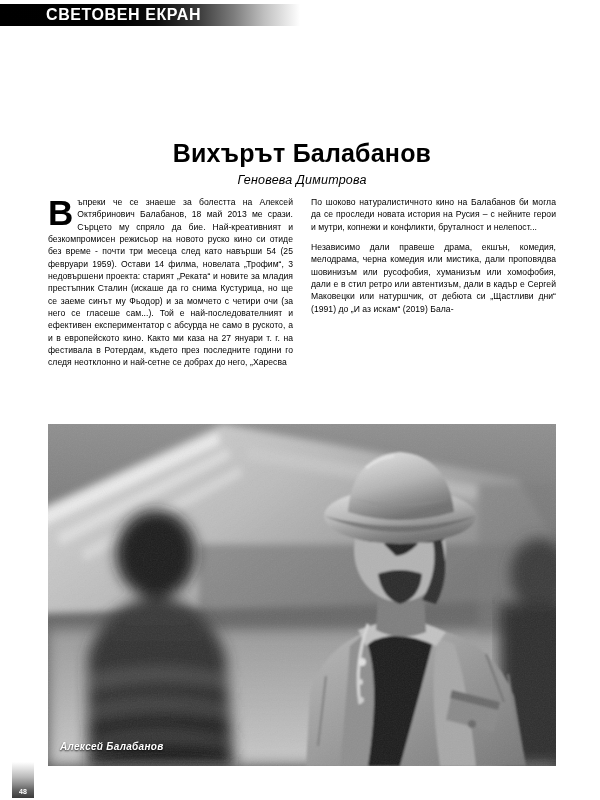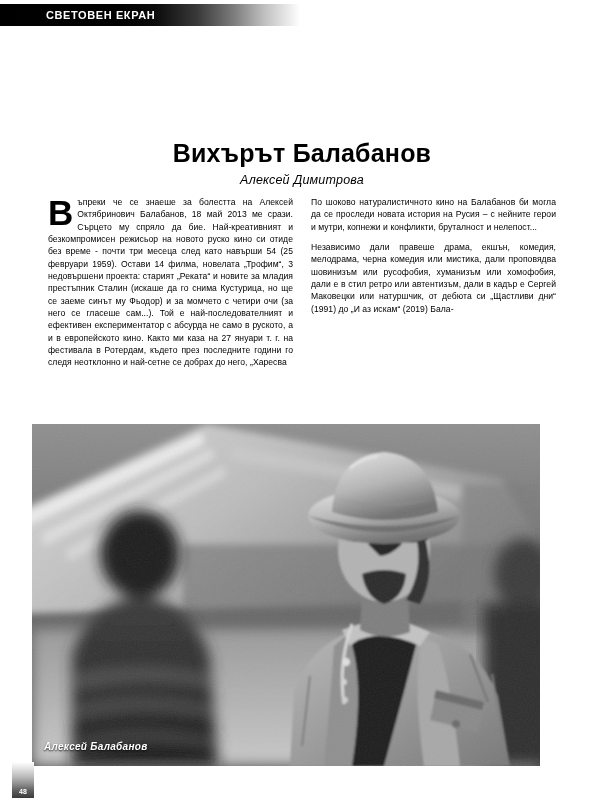--- a/index.html
+++ b/index.html
@@ -26,21 +26,21 @@
     background: linear-gradient(to right,
         #000000 0%, #010101 40%, #0c0c0c 52%,
         #3a3a3a 66%, #7d7d7d 78%, #bfbfbf 88%, #ffffff 100%);
   }
   .section-header-label {
     position: absolute;
     left: 46px;
     top: 50%;
     transform: translateY(-50%);
     color: #ffffff;
-    font-size: 11px;
+    font-size: 16px;
     font-weight: bold;
     letter-spacing: 0.6px;
     white-space: nowrap;
   }
 
   
   .title-block {
     position: absolute;
     left: 48px;
     top: 140px;
@@ -89,21 +89,21 @@
     font-size: 35px;
     line-height: 30px;
     font-weight: bold;
     padding: 1px 4px 0 0;
     margin-top: 1px;
   }
 
   
   .photo {
     position: absolute;
-    left: 32px;
+    left: 48px;
     top: 424px;
     width: 508px;
     height: 342px;
     overflow: hidden;
     background: #2a2a2a;
   }
   .photo svg {
     display: block;
     width: 100%;
     height: 100%;
@@ -144,21 +144,21 @@
 </style>
 </head>
 <body>
 
 <div class="section-header">
   <span class="section-header-label">СВЕТОВЕН ЕКРАН</span>
 </div>
 
 <div class="title-block">
   <h1 class="article-title">Вихърът Балабанов</h1>
-  <div class="article-byline">Алексей Димитрова</div>
+  <div class="article-byline">Геновева Димитрова</div>
 </div>
 
 <div class="columns">
 
   <div class="col">
     <p><span class="dropcap">В</span><span>ъпреки че се знаеше за болестта на Алексей Октябринович Балабанов, 18 май 2013 ме срази. Сърцето му спряло да бие. Най-креативният и безкомпромисен режисьор на новото руско кино си отиде без време - почти три месеца след като навърши 54 (25 февруари 1959). Остави 14 филма, новелата „Трофим“, 3 недовършени проекта: старият „Реката“ и новите за младия престъпник Сталин (искаше да го снима Кустурица, но ще се заеме синът му Фьодор) и за момчето с четири очи (за него се гласеше сам...). Той е най-последователният и ефективен експериментатор с абсурда не само в руското, а и в европейското кино. Както ми каза на 27 януари т. г. на фестивала в Ротердам, където през последните години го следя неотклонно и най-сетне се добрах до него, „Харесва</span></p>
   </div>
 
   <div class="col">
     <p>По шоково натуралистичното кино на Балабанов би могла да се проследи новата история на Русия – с нейните герои и мутри, копнежи и конфликти, бруталност и нелепост...</p>

